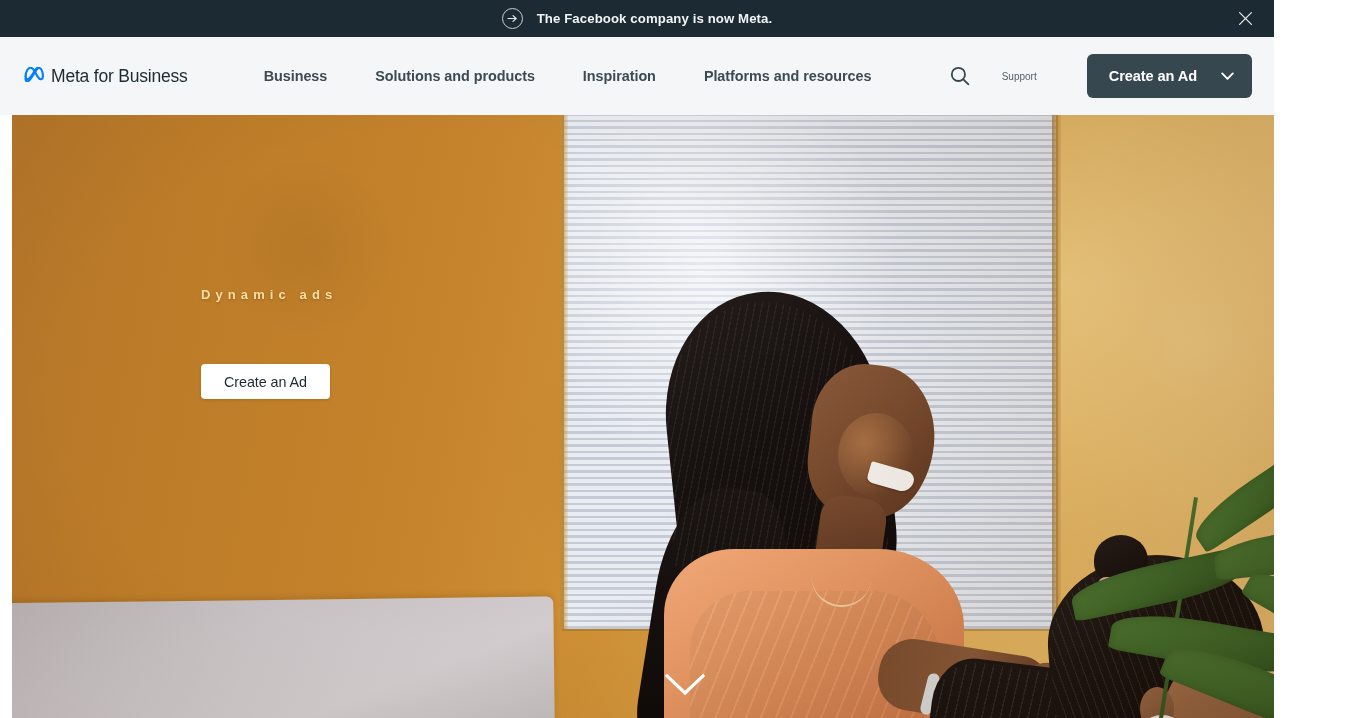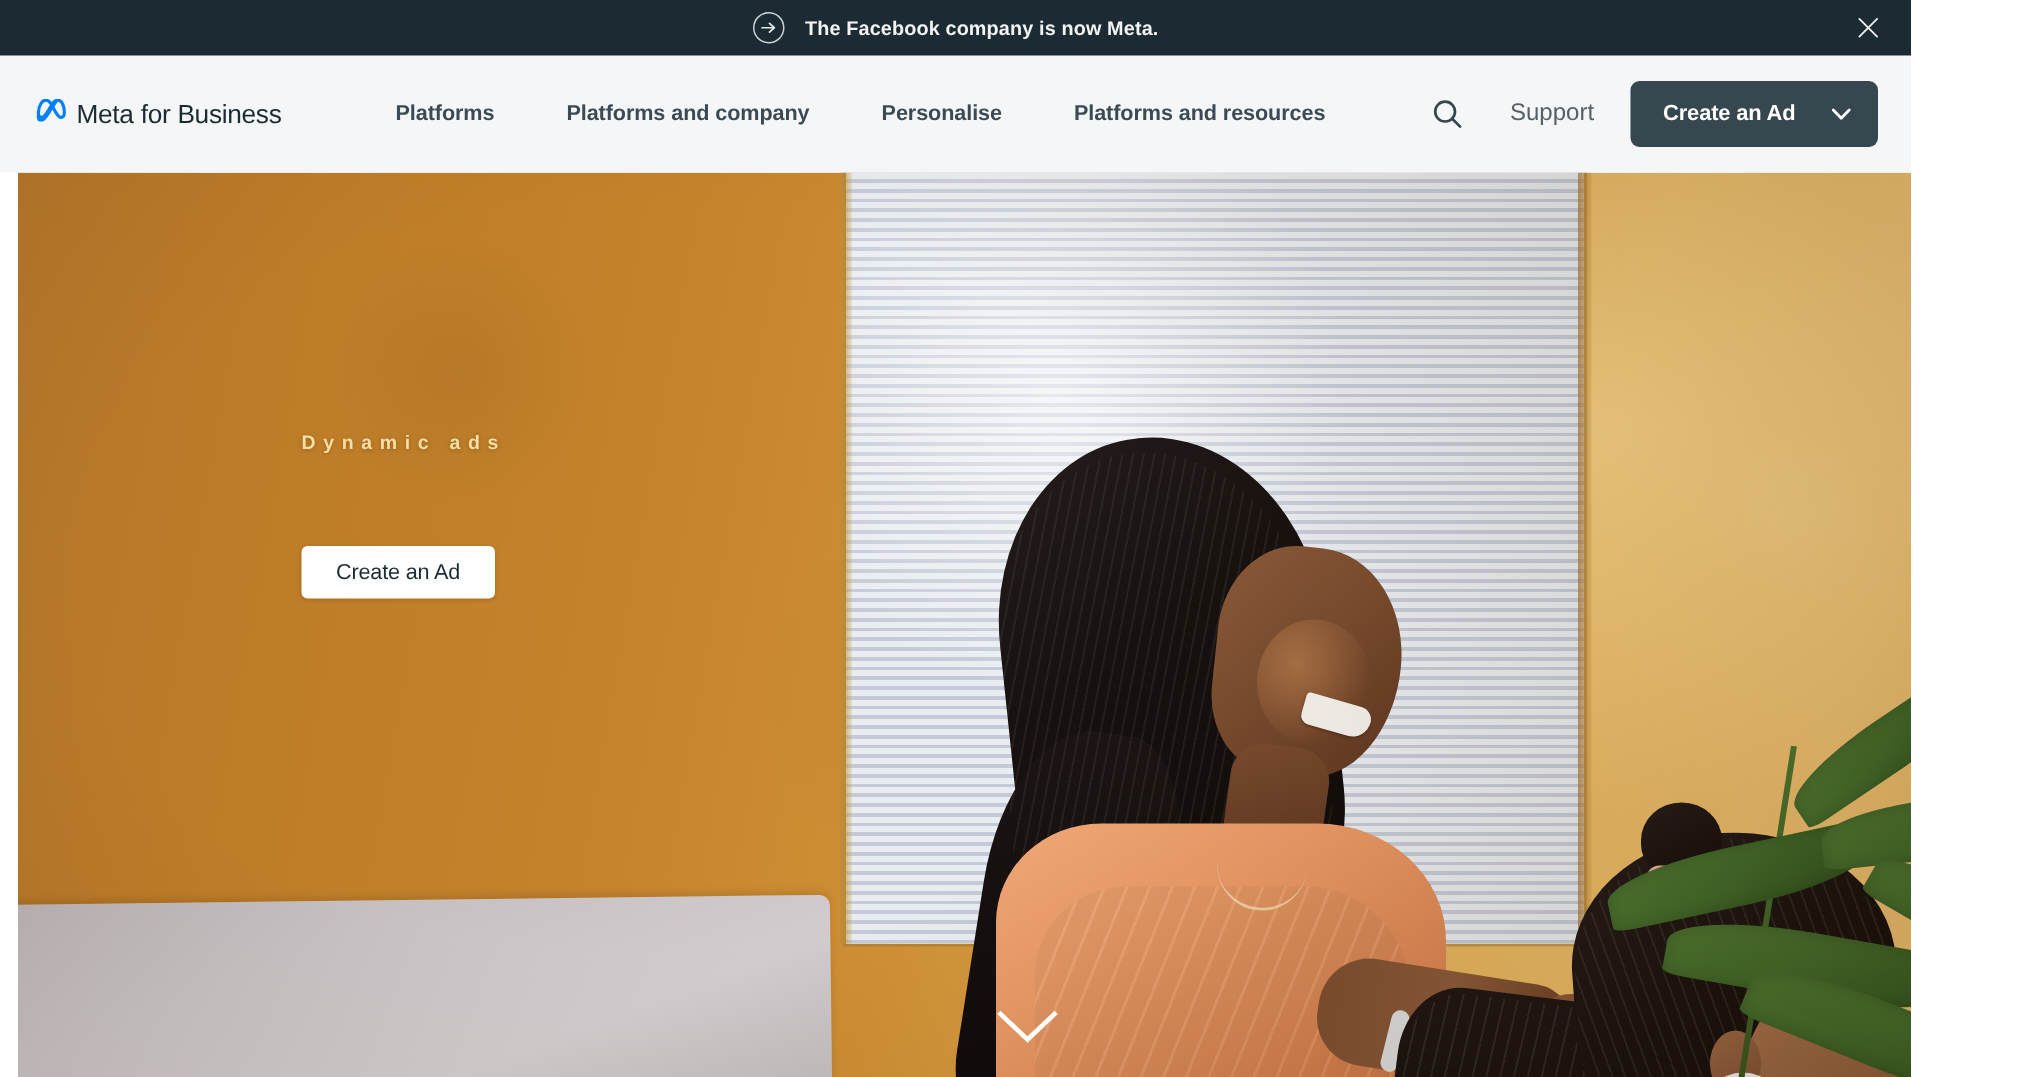--- a/index.html
+++ b/index.html
@@ -114,26 +114,26 @@
     align-items: center;
     gap: 0;
   }
   .search-btn {
     width: 40px; height: 40px;
     display: flex; align-items: center; justify-content: center;
     cursor: pointer;
     margin-right: 22px;
   }
   .support-link {
-    font-size: 16px;
+    font-size: 10px;
     font-weight: 400;
     color: #556068;
     white-space: nowrap;
     cursor: pointer;
-    margin-right: 24px;
+    margin-right: 50px;
   }
   .cta-nav {
     background: #37474f;
     color: #ffffff;
     border: none;
     border-radius: 6px;
     height: 44px;
     padding: 0 18px 0 22px;
     display: flex;
     align-items: center;
@@ -479,23 +479,23 @@
             <path d="M3.2 18.3c0 3.6 1.6 6.2 4.3 6.2 2.6 0 4.3-1.9 7.4-6.6 2.3-3.5 4.6-7.6 6.2-10.3"></path>
             <path d="M21.1 7.6c1.9-3.1 4.4-6.1 7.6-6.1 3.9 0 6.6 3.6 7.9 8.1.9 3 1.2 6 1.2 8.3 0 4.1-1.6 6.6-4.3 6.6-2.4 0-4.1-1.8-6.5-5.7-1.6-2.6-3.3-5.8-4.6-8.3"></path>
             <path d="M3.2 18.3c0-4.4 1.3-9 3.4-12.3 1.7-2.7 3.9-4.5 6.6-4.5 2.9 0 5.1 1.9 7.9 6.1"></path>
           </g>
         </svg>
       </span>
       <span class="brand-text">Meta for Business</span>
     </div>
 
     <div class="nav-links">
-      <span class="nav-link">Platforms</span>
-      <span class="nav-link">Platforms and company</span>
-      <span class="nav-link">Personalise</span>
+      <span class="nav-link">Business</span>
+      <span class="nav-link">Solutions and products</span>
+      <span class="nav-link">Inspiration</span>
       <span class="nav-link">Platforms and resources</span>
     </div>
 
     <div class="nav-right">
       <span class="search-btn">
         <svg width="22" height="22" viewBox="0 0 22 22" aria-hidden="true">
           <circle cx="9.4" cy="9.4" r="6.6" fill="none" stroke="#36454e" stroke-width="1.8"></circle>
           <path d="M14.3 14.3 L19.4 19.4" stroke="#36454e" stroke-width="1.8" stroke-linecap="round"></path>
         </svg>
       </span>

